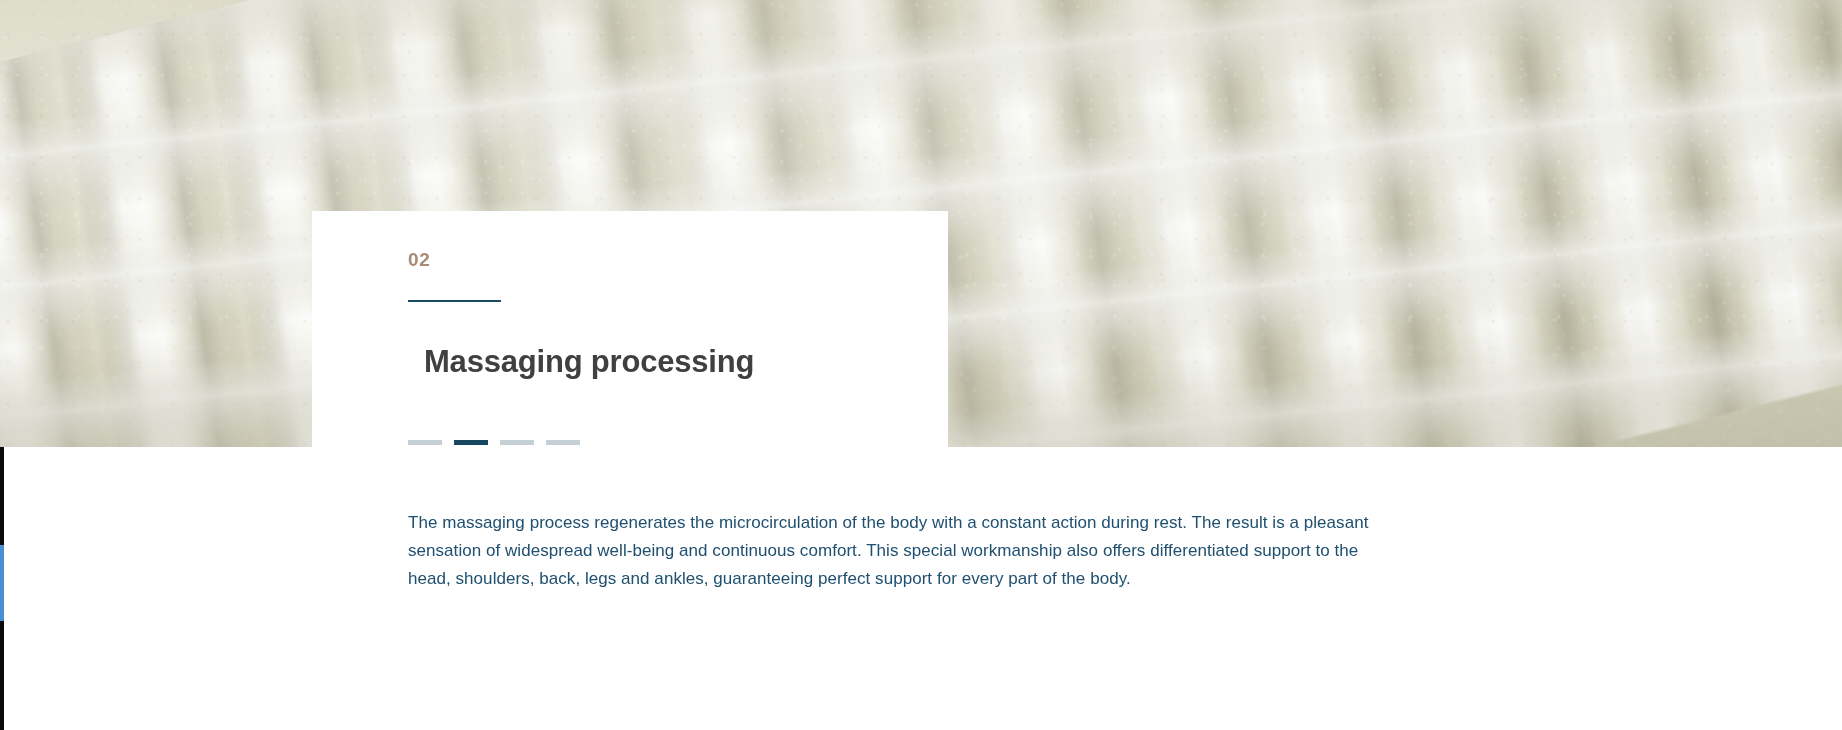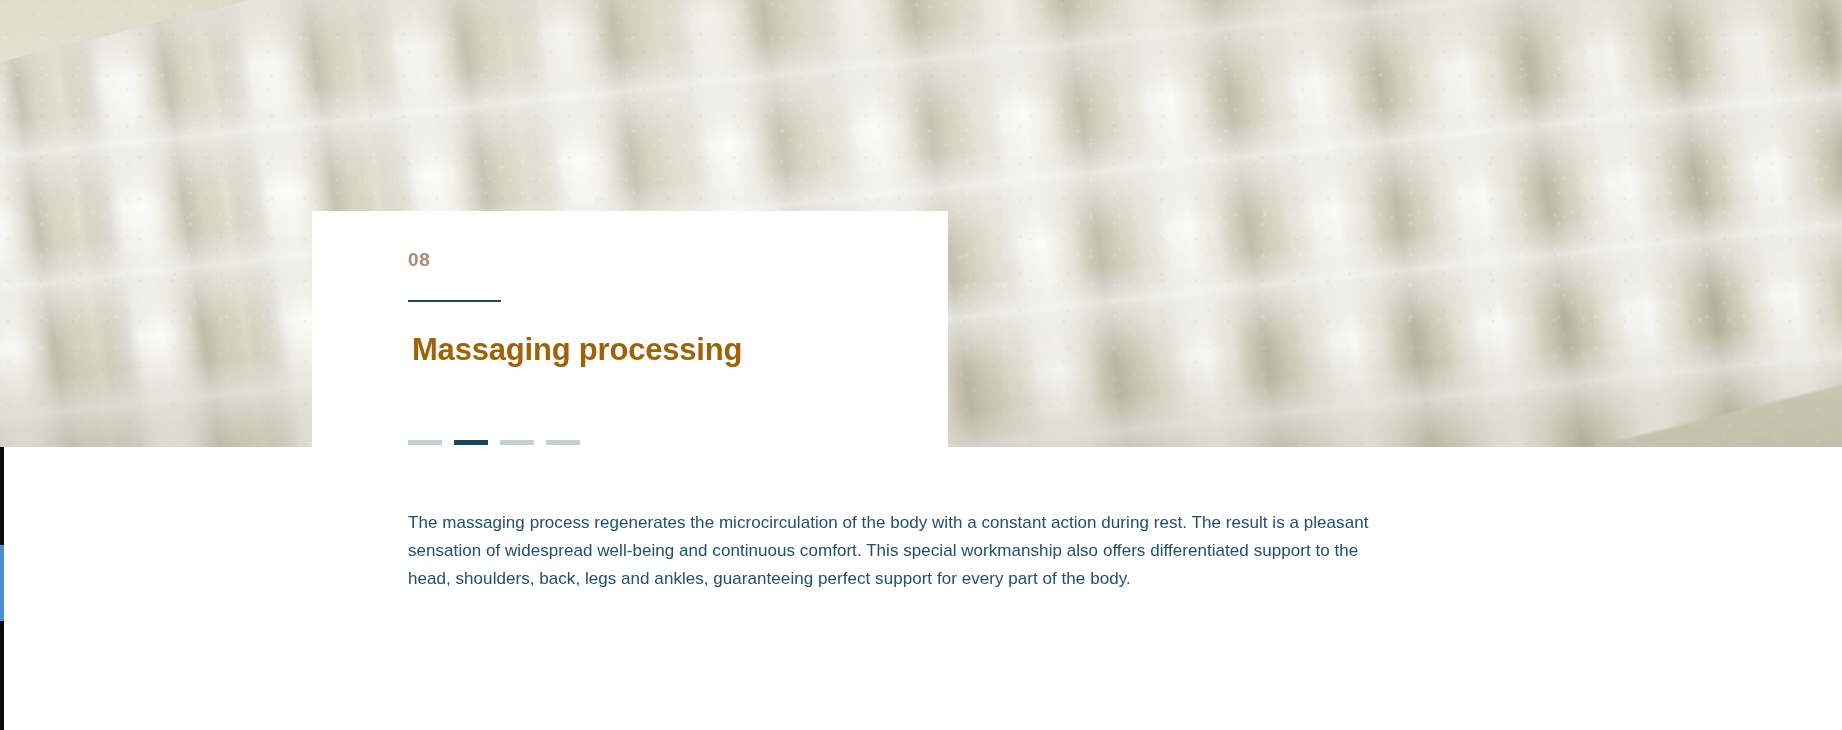--- a/index.html
+++ b/index.html
@@ -173,25 +173,25 @@
   }
 
   .rule {
     width: 93px;
     height: 2px;
     background: #1d4a63;
     margin-top: 31px;
   }
 
   .card-title {
-    margin: 4px;
+    margin: 16px;
     padding-top: 25px;
     font-size: 31px;
     font-weight: bold;
-    color: #a16207;
+    color: #404040;
     letter-spacing: -0.2px;
     line-height: 1.2;
     white-space: nowrap;
   }
 
   
   .indicators {
     position: absolute;
     left: 408px;
     top: 440px;
@@ -232,21 +232,21 @@
     <div class="foam-rows"></div>
     <div class="foam-cols"></div>
     <div class="foam-cols-light"></div>
     <div class="foam-grain"></div>
     <div class="foam-vignette"></div>
     <div class="foam-blur-bottom"></div>
   </div>
 
   <div class="card">
     <div class="card-inner">
-      <div class="step-number">08</div>
+      <div class="step-number">02</div>
       <div class="rule"></div>
       <h2 class="card-title">Massaging processing</h2>
     </div>
   </div>
 
   <div class="indicators">
     <div class="ind-bar"></div>
     <div class="ind-bar is-active"></div>
     <div class="ind-bar"></div>
     <div class="ind-bar"></div>

